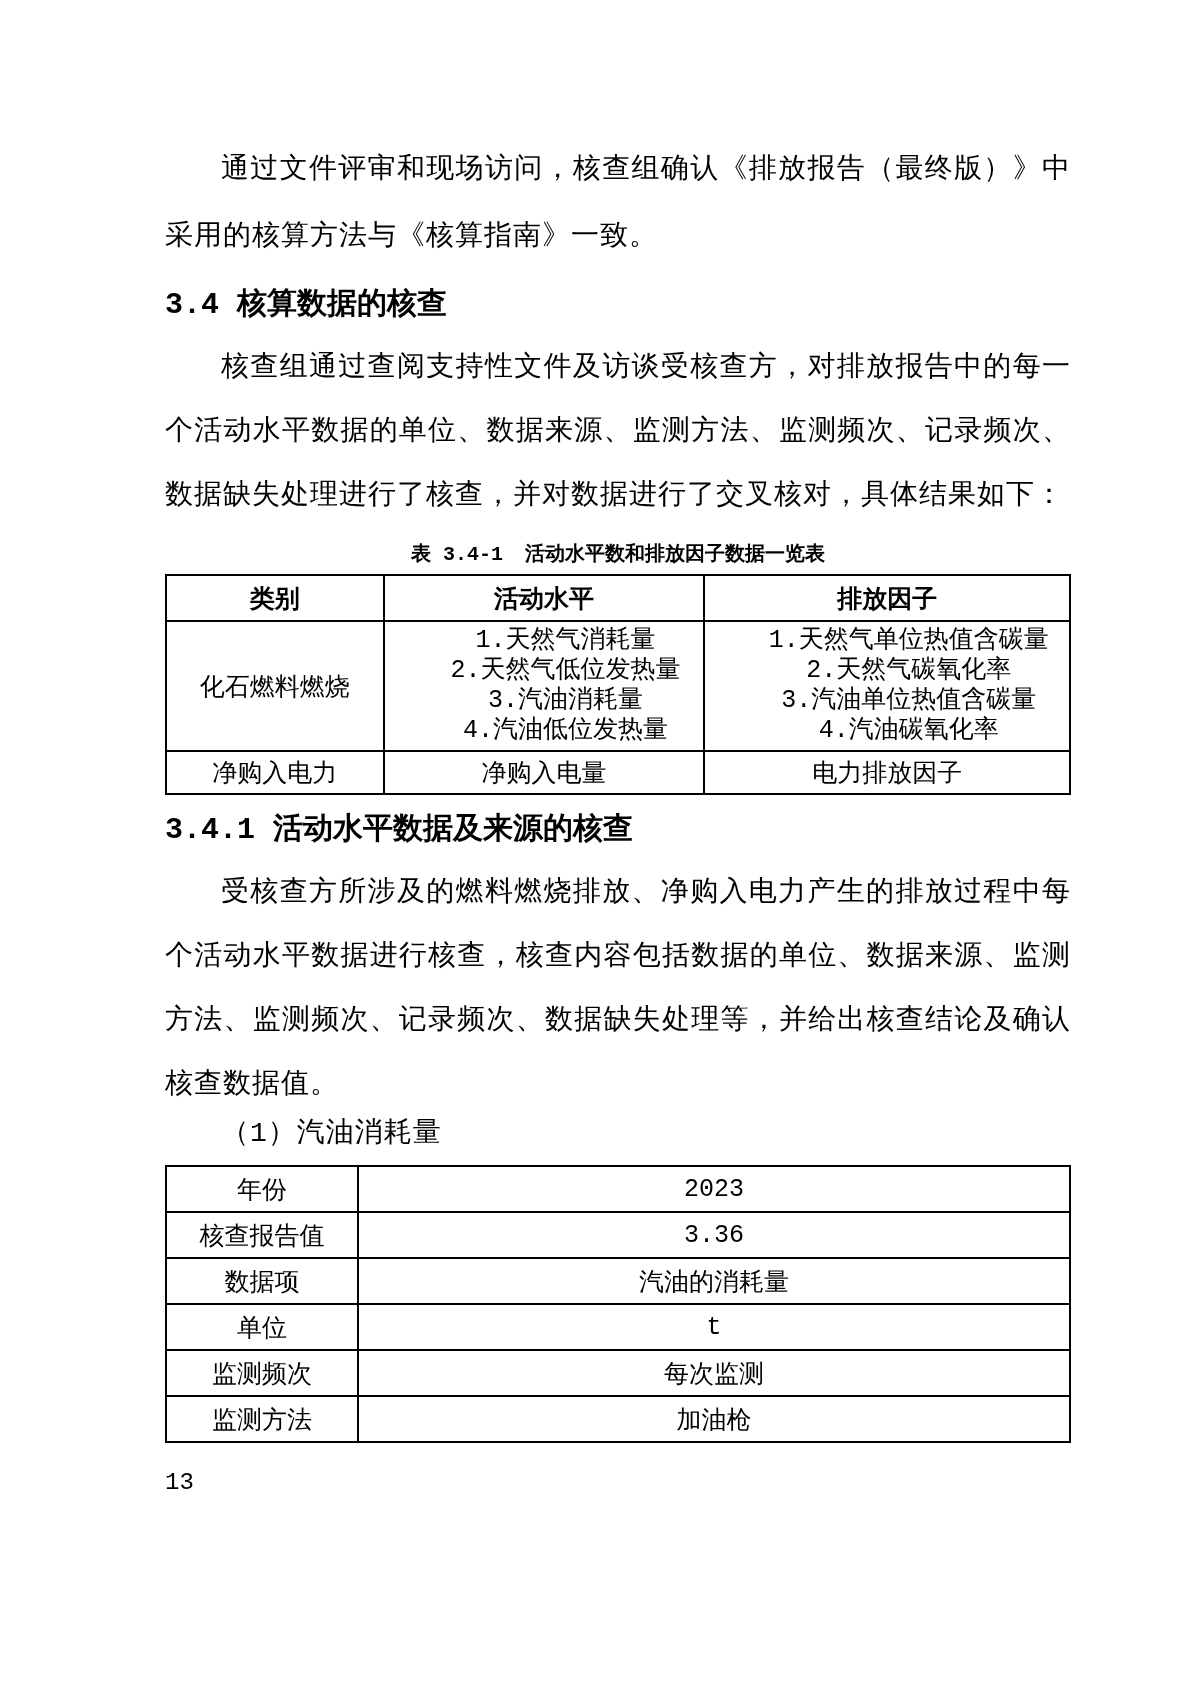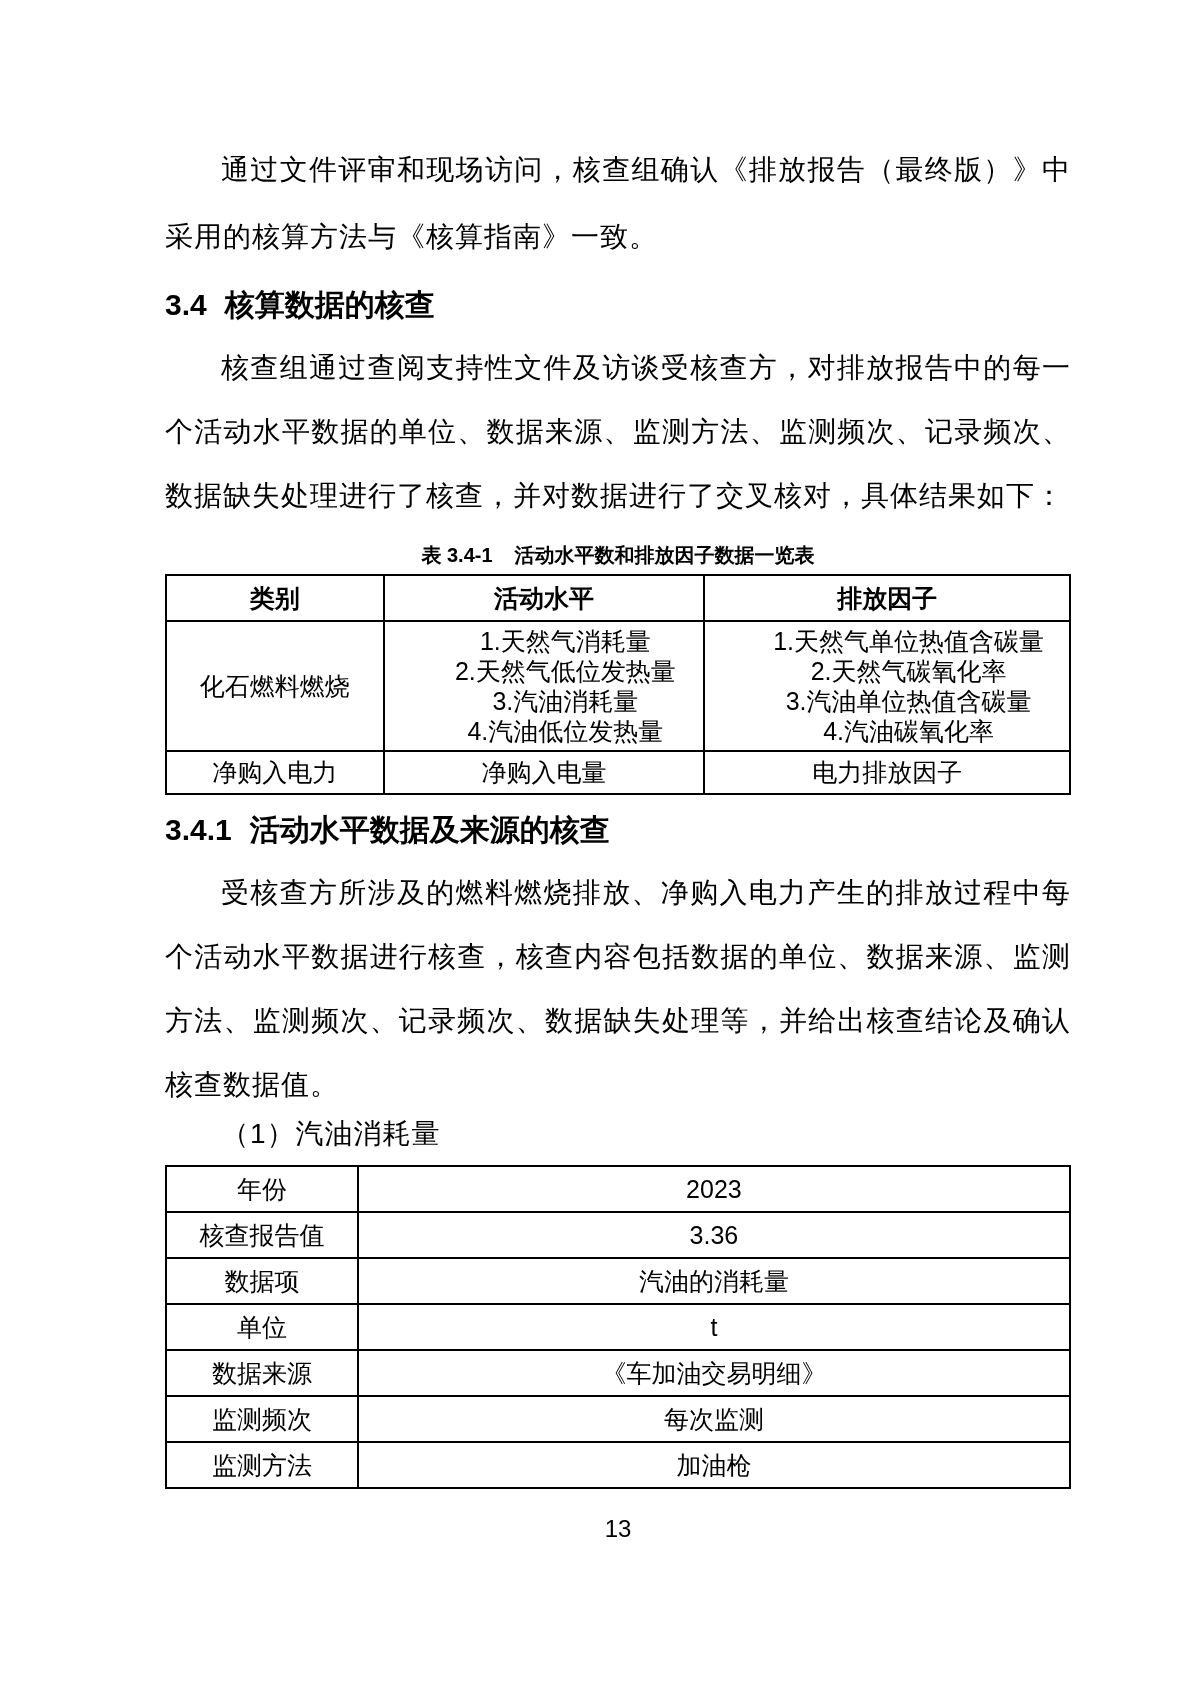--- a/index.html
+++ b/index.html
@@ -2,21 +2,21 @@
 <html><head>
 <meta charset="utf-8">
 <style>
   html,body{margin:0;padding:0;background:#888;}
   .page{
     position:relative;
     width:1191px;height:1684px;
     margin:0 auto;
     background:#ffffff;
     color:#000000;
-    font-family:Liberation Sans, sans-serif;
+    font-family:Liberation Mono, monospace;
     box-sizing:border-box;
     padding:136px 120px 0 165px;
     overflow:hidden;
   }
   .body-par{
     font-size:28px;
     line-height:64px;
     text-align:justify;
     text-indent:2em;
     margin:0;
@@ -61,21 +61,21 @@
   .list-line{
     font-size:28px;
     line-height:34px;
     margin:0 0 14px 0;
     text-indent:2em;
     letter-spacing:1px;
   }
   .tbl2 td{height:44px;}
   .tbl2 .lab{width:21%;}
   .page-footer{
-    text-align:center;
+    text-align:left;
     font-size:24px;
     margin-top:26px;
   }
   .gap-after-p2{margin-bottom:8px;}
 </style>
 </head>
 <body>
 
 <div class="page">
 
@@ -141,24 +141,20 @@
     </tr>
     <tr>
       <td class="lab">数据项</td>
       <td>汽油的消耗量</td>
     </tr>
     <tr>
       <td class="lab">单位</td>
       <td>t</td>
     </tr>
     <tr>
-      <td class="lab">数据来源</td>
-      <td>《车加油交易明细》</td>
-    </tr>
-    <tr>
       <td class="lab">监测频次</td>
       <td>每次监测</td>
     </tr>
     <tr>
       <td class="lab">监测方法</td>
       <td>加油枪</td>
     </tr>
   </tbody>
     </table>
 

